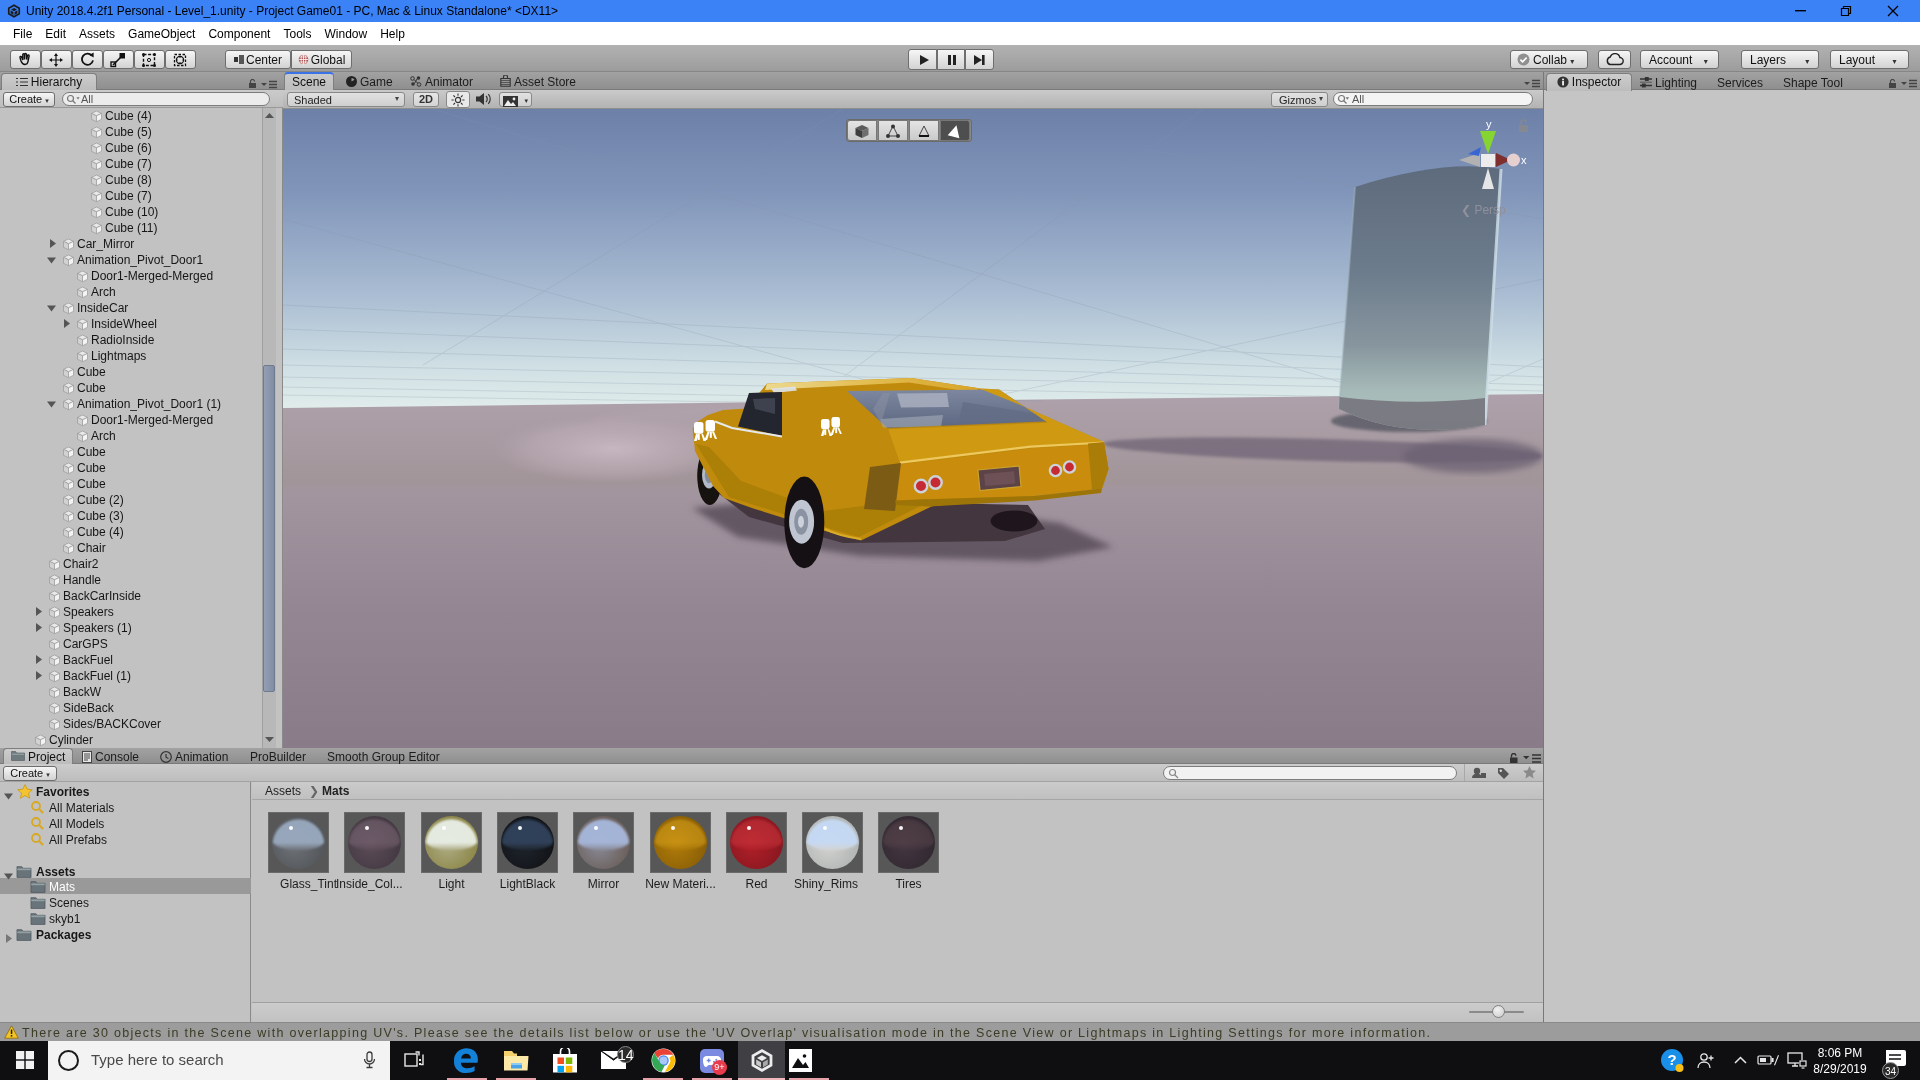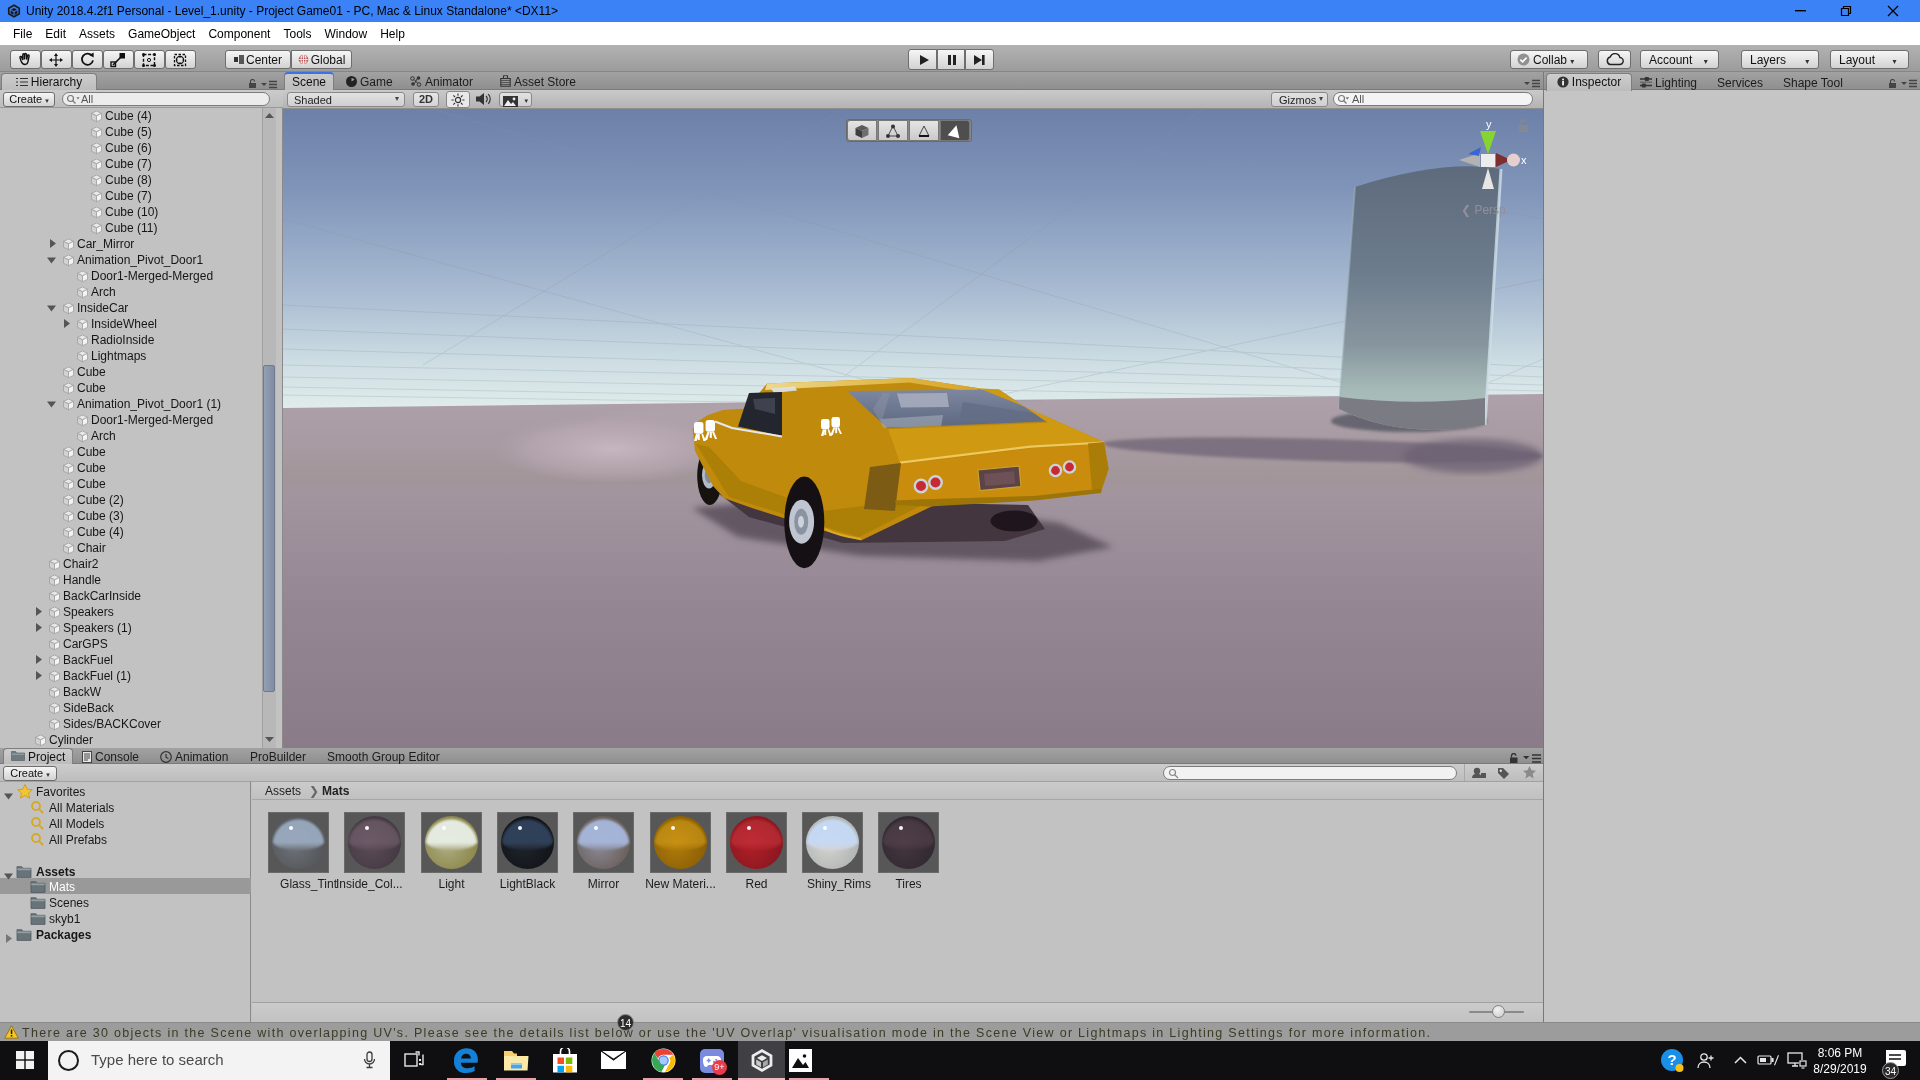--- a/index.html
+++ b/index.html
@@ -666,21 +666,21 @@
     </svg>
   </div>
 <div class="abs panel" style="left:0;top:782px;width:251px;height:240px;border-right:1px solid #8a8a8a"></div>
 <div class="abs" style="left:0;top:878px;width:251px;height:16px;background:#999999"></div>
 <div class="abs" style="left:4px;top:787px"><svg width="10" height="9" viewBox="0 0 10 9">
       <path fill="#555" d="M0 1.5h9L4.5 7.5z"></path>
     </svg></div>
 <div class="abs" style="left:17px;top:784px"><svg width="16" height="15" viewBox="0 0 13 13">
       <path fill="#f4c430" stroke="#c89a10" stroke-width=".7" d="M6.5 .5l1.9 4 4.4.5-3.3 2.9 1 4.4-4-2.4-4 2.4 1-4.4L.2 5l4.4-.5z"></path>
     </svg></div>
-<div class="abs" style="left:36px;top:785px;font-size:12px;font-weight:normal;color:#181818">Favorites</div>
+<div class="abs" style="left:36px;top:785px;font-size:12px;font-weight:bold;color:#181818">Favorites</div>
 <div class="abs" style="left:30px;top:800px"><svg width="15" height="15" viewBox="0 0 15 15">
       <circle cx="6" cy="6" r="4" fill="none" stroke="#d8a820" stroke-width="1.8"></circle>
       <path d="M9 9l4 4" stroke="#d8a820" stroke-width="2.2"></path>
     </svg></div>
 <div class="abs" style="left:49px;top:801px;font-size:12px;color:#181818">All Materials</div>
 <div class="abs" style="left:30px;top:816px"><svg width="15" height="15" viewBox="0 0 15 15">
       <circle cx="6" cy="6" r="4" fill="none" stroke="#d8a820" stroke-width="1.8"></circle>
       <path d="M9 9l4 4" stroke="#d8a820" stroke-width="2.2"></path>
     </svg></div>
 <div class="abs" style="left:49px;top:817px;font-size:12px;color:#181818">All Models</div>
@@ -885,21 +885,21 @@
         <stop offset="1" stop-color="#d4d4d2"></stop>
       </linearGradient>
 <filter id="mf7" x="-20%" y="-20%" width="140%" height="140%">
         <feGaussianBlur stdDeviation="1.1"></feGaussianBlur>
       </filter>
     </defs>
 <circle cx="27.5" cy="27.5" r="26.5" fill="url(#mb7)"></circle>
 <path d="M1.8,27 A25.9,25.9 0 0 1 53.2,27 A25.9,9.5 0 0 1 1.8,27 Z" fill="url(#mc7)" opacity="0.95" filter="url(#mf7)"></path>
 <circle cx="20" cy="13" r="2" fill="#fff" opacity=".95"></circle>
   </svg>
-<div class="abs" style="left:794px;top:877px;width:77px;text-align:right;font-size:12px;color:#1c1c1c;white-space:nowrap">Shiny_Rims</div>
+<div class="abs" style="left:794px;top:877px;width:77px;text-align:left;font-size:12px;color:#1c1c1c;white-space:nowrap">Shiny_Rims</div>
 <div class="abs" style="left:878px;top:812px;width:61px;height:61px;background:#575757;border:1px solid #6a6a6a"></div>
 <svg class="abs" style="left:881px;top:815px" width="55" height="55">
     <defs>
 <radialGradient id="mb8" cx=".42" cy=".55" r=".62">
         <stop offset="0" stop-color="#443640"></stop>
         <stop offset="1" stop-color="#302830"></stop>
       </radialGradient>
 <linearGradient id="mc8" x1="0" y1="0" x2="0" y2="1">
         <stop offset="0" stop-color="#5c464e"></stop>
         <stop offset=".75" stop-color="#5c464e"></stop>
@@ -971,21 +971,21 @@
       <rect x="12.8" y="9.5" width="6.5" height="6.5" fill="#7fba00"></rect>
       <rect x="4.5" y="17.8" width="6.5" height="6.5" fill="#00a4ef"></rect>
       <rect x="12.8" y="17.8" width="6.5" height="6.5" fill="#ffb900"></rect>
     </g>
   </svg>
 <svg class="abs" style="left:601px;top:1051px" width="25" height="18" viewBox="0 0 25 18">
     <path fill="#fff" d="M0 0h25v18H0z"></path>
     <path fill="#0f0f12" d="M0 0l12.5 9.5L25 0l-1 .1L12.5 7.6 1.2 0z" opacity=".9"></path>
     <path fill="none" stroke="#0f0f12" d="M0 0l12.5 9 L25 0"></path>
   </svg>
-<div class="abs" style="left:617px;top:1014px;width:17px;height:17px;background:#2b2b2b;border:1px solid #888;border-radius:50%;color:#fff;font-size:10px;text-align:center;line-height:17px">14</div>
+<div class="abs" style="left:617px;top:1046px;width:17px;height:17px;background:#2b2b2b;border:1px solid #888;border-radius:50%;color:#fff;font-size:14px;text-align:center;line-height:17px">14</div>
 <svg class="abs" style="left:651px;top:1048px" width="25" height="25" viewBox="0 0 25 25">
     <circle cx="12.5" cy="12.5" r="12" fill="#fff"></circle>
     <path fill="#ea4335" d="M12.5 1a11.5 11.5 0 0 1 10 5.8H12.5A5.8 5.8 0 0 0 7 10.5L3.2 5A11.5 11.5 0 0 1 12.5 1z"></path>
     <path fill="#4285f4" d="M18.3 12.5a5.8 5.8 0 0 1-5.8 5.8 5.8 5.8 0 0 1-5.8-5.8 5.8 5.8 0 0 1 5.8-5.7h9.9a11.5 11.5 0 0 1-4.1 15.6l-4.9-8.4z" opacity="0"></path>
     <circle cx="12.5" cy="12.5" r="5.2" fill="#4285f4"></circle>
     <circle cx="12.5" cy="12.5" r="4" fill="#a8c7fa"></circle>
     <path fill="#34a853" d="M1 12.5c0-2.7.9-5.2 2.5-7.2l5 8.7a5.8 5.8 0 0 0 5.4 3.2l-3.5 6.7A11.5 11.5 0 0 1 1 12.5z"></path>
     <path fill="#fbbc05" d="M22.5 6.8a11.5 11.5 0 0 1-8.6 17.2l3.6-7a5.8 5.8 0 0 0 .8-7.2z"></path>
   </svg>
 <div class="abs" style="left:643px;top:1078px;width:40px;height:2px;background:#e7a1a8"></div>

